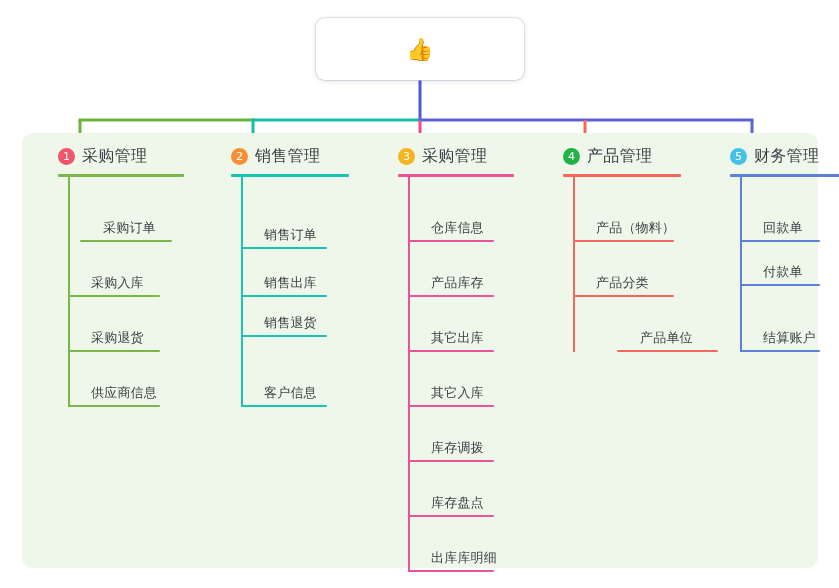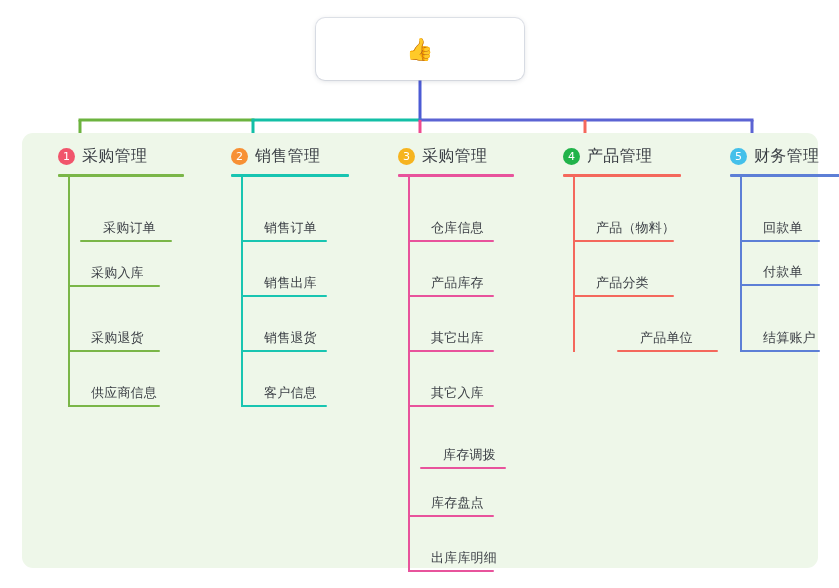--- a/index.html
+++ b/index.html
@@ -168,49 +168,49 @@
       <div class="col-head">
         <span class="badge" style="background: rgb(241, 85, 108);">1</span>
         <span class="col-title">采购管理</span>
       </div>
       <div class="col-rule" style="width: 126px; background: rgb(122, 182, 72);"></div>
       <div class="col-stem" style="height: 230px; background: rgb(122, 182, 72);"></div>
       <div class="leaf" style="top: 63px; height: 46px; width: 112px; margin-left: 12px;">
         <div class="leaf-label">采购订单</div>
         <div class="leaf-rule" style="width: 92px; background: rgb(122, 182, 72);"></div>
       </div>
-      <div class="leaf" style="top: 108px; height: 46px; width: 112px; text-align: center;">
+      <div class="leaf" style="top: 118px; height: 46px; width: 112px; text-align: center;">
         <div class="leaf-label">采购入库</div>
         <div class="leaf-rule" style="width: 92px; background: rgb(122, 182, 72);"></div>
       </div>
       <div class="leaf" style="top: 173px; height: 46px; width: 112px;">
         <div class="leaf-label">采购退货</div>
         <div class="leaf-rule" style="width: 92px; background: rgb(122, 182, 72);"></div>
       </div>
       <div class="leaf" style="top: 228px; height: 46px; width: 112px;">
         <div class="leaf-label">供应商信息</div>
         <div class="leaf-rule" style="width: 92px; background: rgb(122, 182, 72);"></div>
       </div>
     </div>
     <div class="column" style="left: 209px;">
       <div class="col-head">
         <span class="badge" style="background: rgb(247, 144, 52);">2</span>
         <span class="col-title">销售管理</span>
       </div>
       <div class="col-rule" style="width: 118px; background: rgb(24, 197, 177);"></div>
       <div class="col-stem" style="height: 230px; background: rgb(24, 197, 177);"></div>
-      <div class="leaf" style="top: 63px; height: 46px; width: 106px;">
+      <div class="leaf" style="top: 70px; height: 46px; width: 106px;">
         <div class="leaf-label">销售订单</div>
         <div class="leaf-rule" style="width: 86px; background: rgb(24, 197, 177);"></div>
       </div>
       <div class="leaf" style="top: 118px; height: 46px; width: 106px;">
         <div class="leaf-label">销售出库</div>
         <div class="leaf-rule" style="width: 86px; background: rgb(24, 197, 177);"></div>
       </div>
-      <div class="leaf" style="top: 173px; height: 46px; width: 106px; padding-left: 13px;">
+      <div class="leaf" style="top: 158px; height: 46px; width: 106px; padding-left: 13px;">
         <div class="leaf-label">销售退货</div>
         <div class="leaf-rule" style="width: 86px; background: rgb(24, 197, 177);"></div>
       </div>
       <div class="leaf" style="top: 228px; height: 46px; width: 106px;">
         <div class="leaf-label">客户信息</div>
         <div class="leaf-rule" style="width: 86px; background: rgb(24, 197, 177);"></div>
       </div>
     </div>
     <div class="column" style="left: 376px;">
       <div class="col-head">
@@ -228,21 +228,21 @@
         <div class="leaf-rule" style="width: 86px; background: rgb(232, 83, 156);"></div>
       </div>
       <div class="leaf" style="top: 173px; height: 46px; width: 106px; font-family: Liberation Serif, serif;">
         <div class="leaf-label">其它出库</div>
         <div class="leaf-rule" style="width: 86px; background: rgb(232, 83, 156);"></div>
       </div>
       <div class="leaf" style="top: 228px; height: 46px; width: 106px;">
         <div class="leaf-label">其它入库</div>
         <div class="leaf-rule" style="width: 86px; background: rgb(232, 83, 156);"></div>
       </div>
-      <div class="leaf" style="top: 290px; height: 46px; width: 106px; margin-left: 12px;">
+      <div class="leaf" style="top: 283px; height: 46px; width: 106px;">
         <div class="leaf-label">库存调拨</div>
         <div class="leaf-rule" style="width: 86px; background: rgb(232, 83, 156);"></div>
       </div>
       <div class="leaf" style="top: 338px; height: 46px; width: 106px;">
         <div class="leaf-label">库存盘点</div>
         <div class="leaf-rule" style="width: 86px; background: rgb(232, 83, 156);"></div>
       </div>
       <div class="leaf" style="top: 393px; height: 46px; width: 106px;">
         <div class="leaf-label">出库库明细</div>
         <div class="leaf-rule" style="width: 86px; background: rgb(232, 83, 156);"></div>

